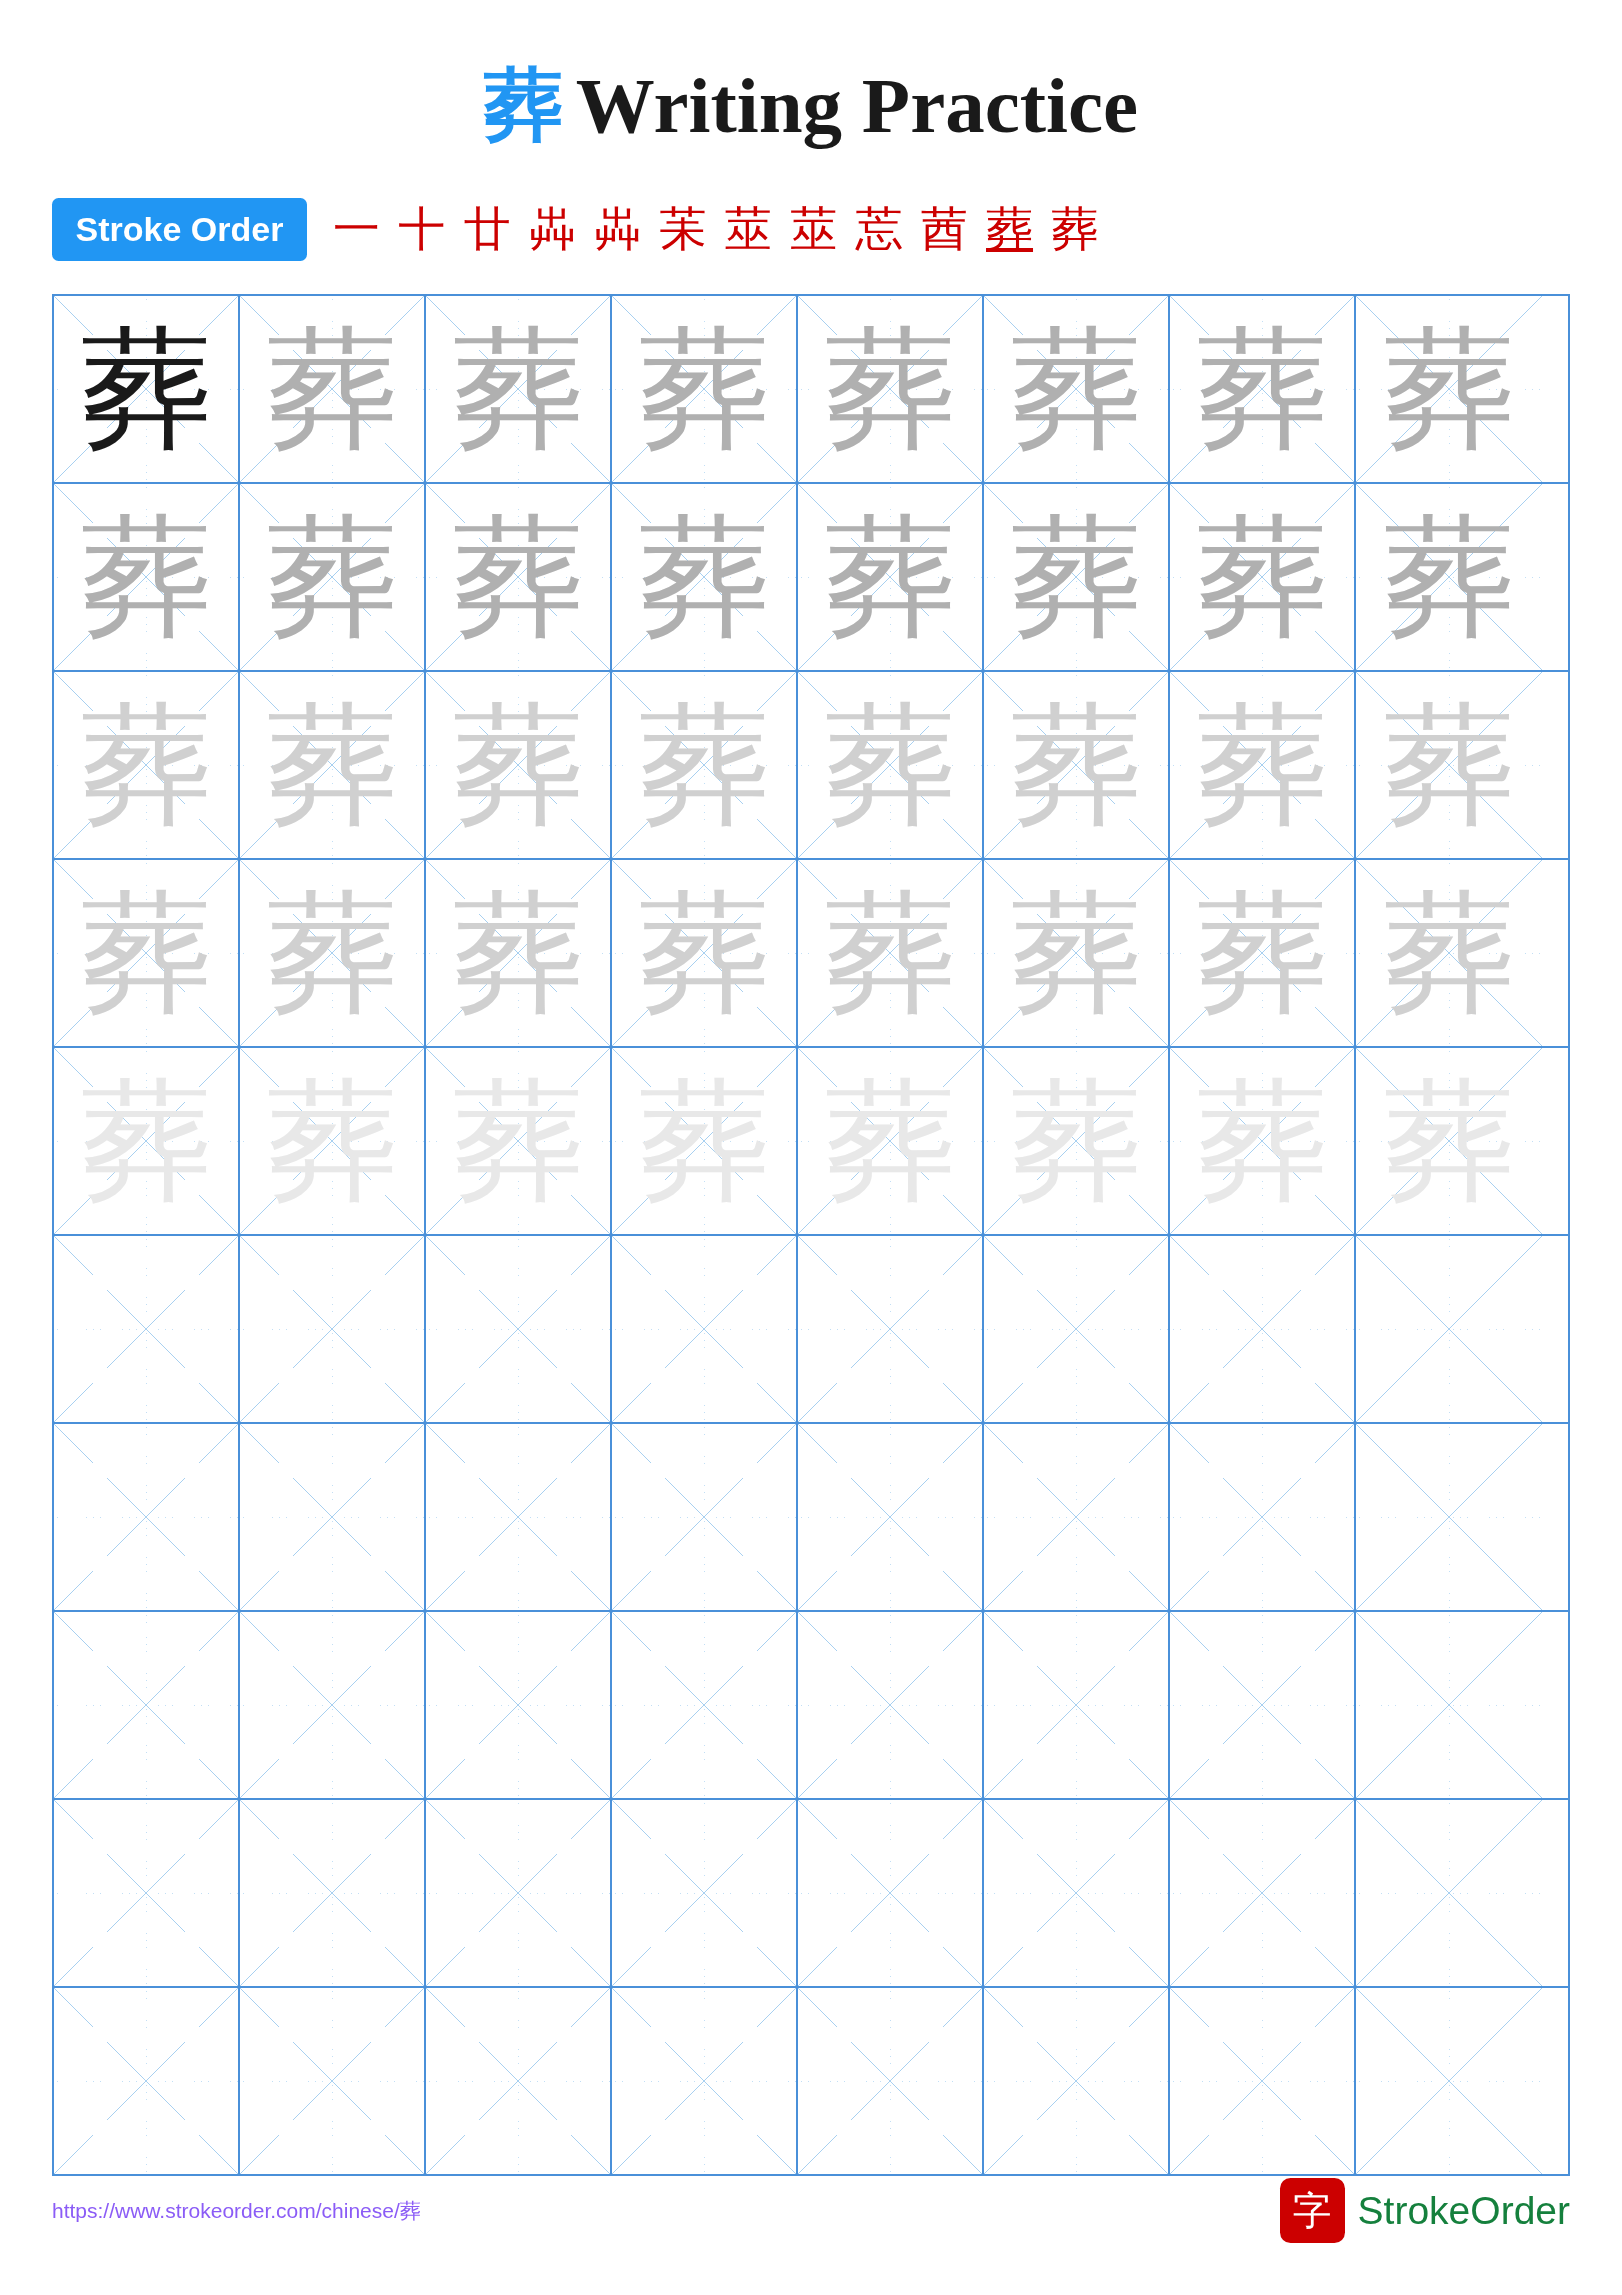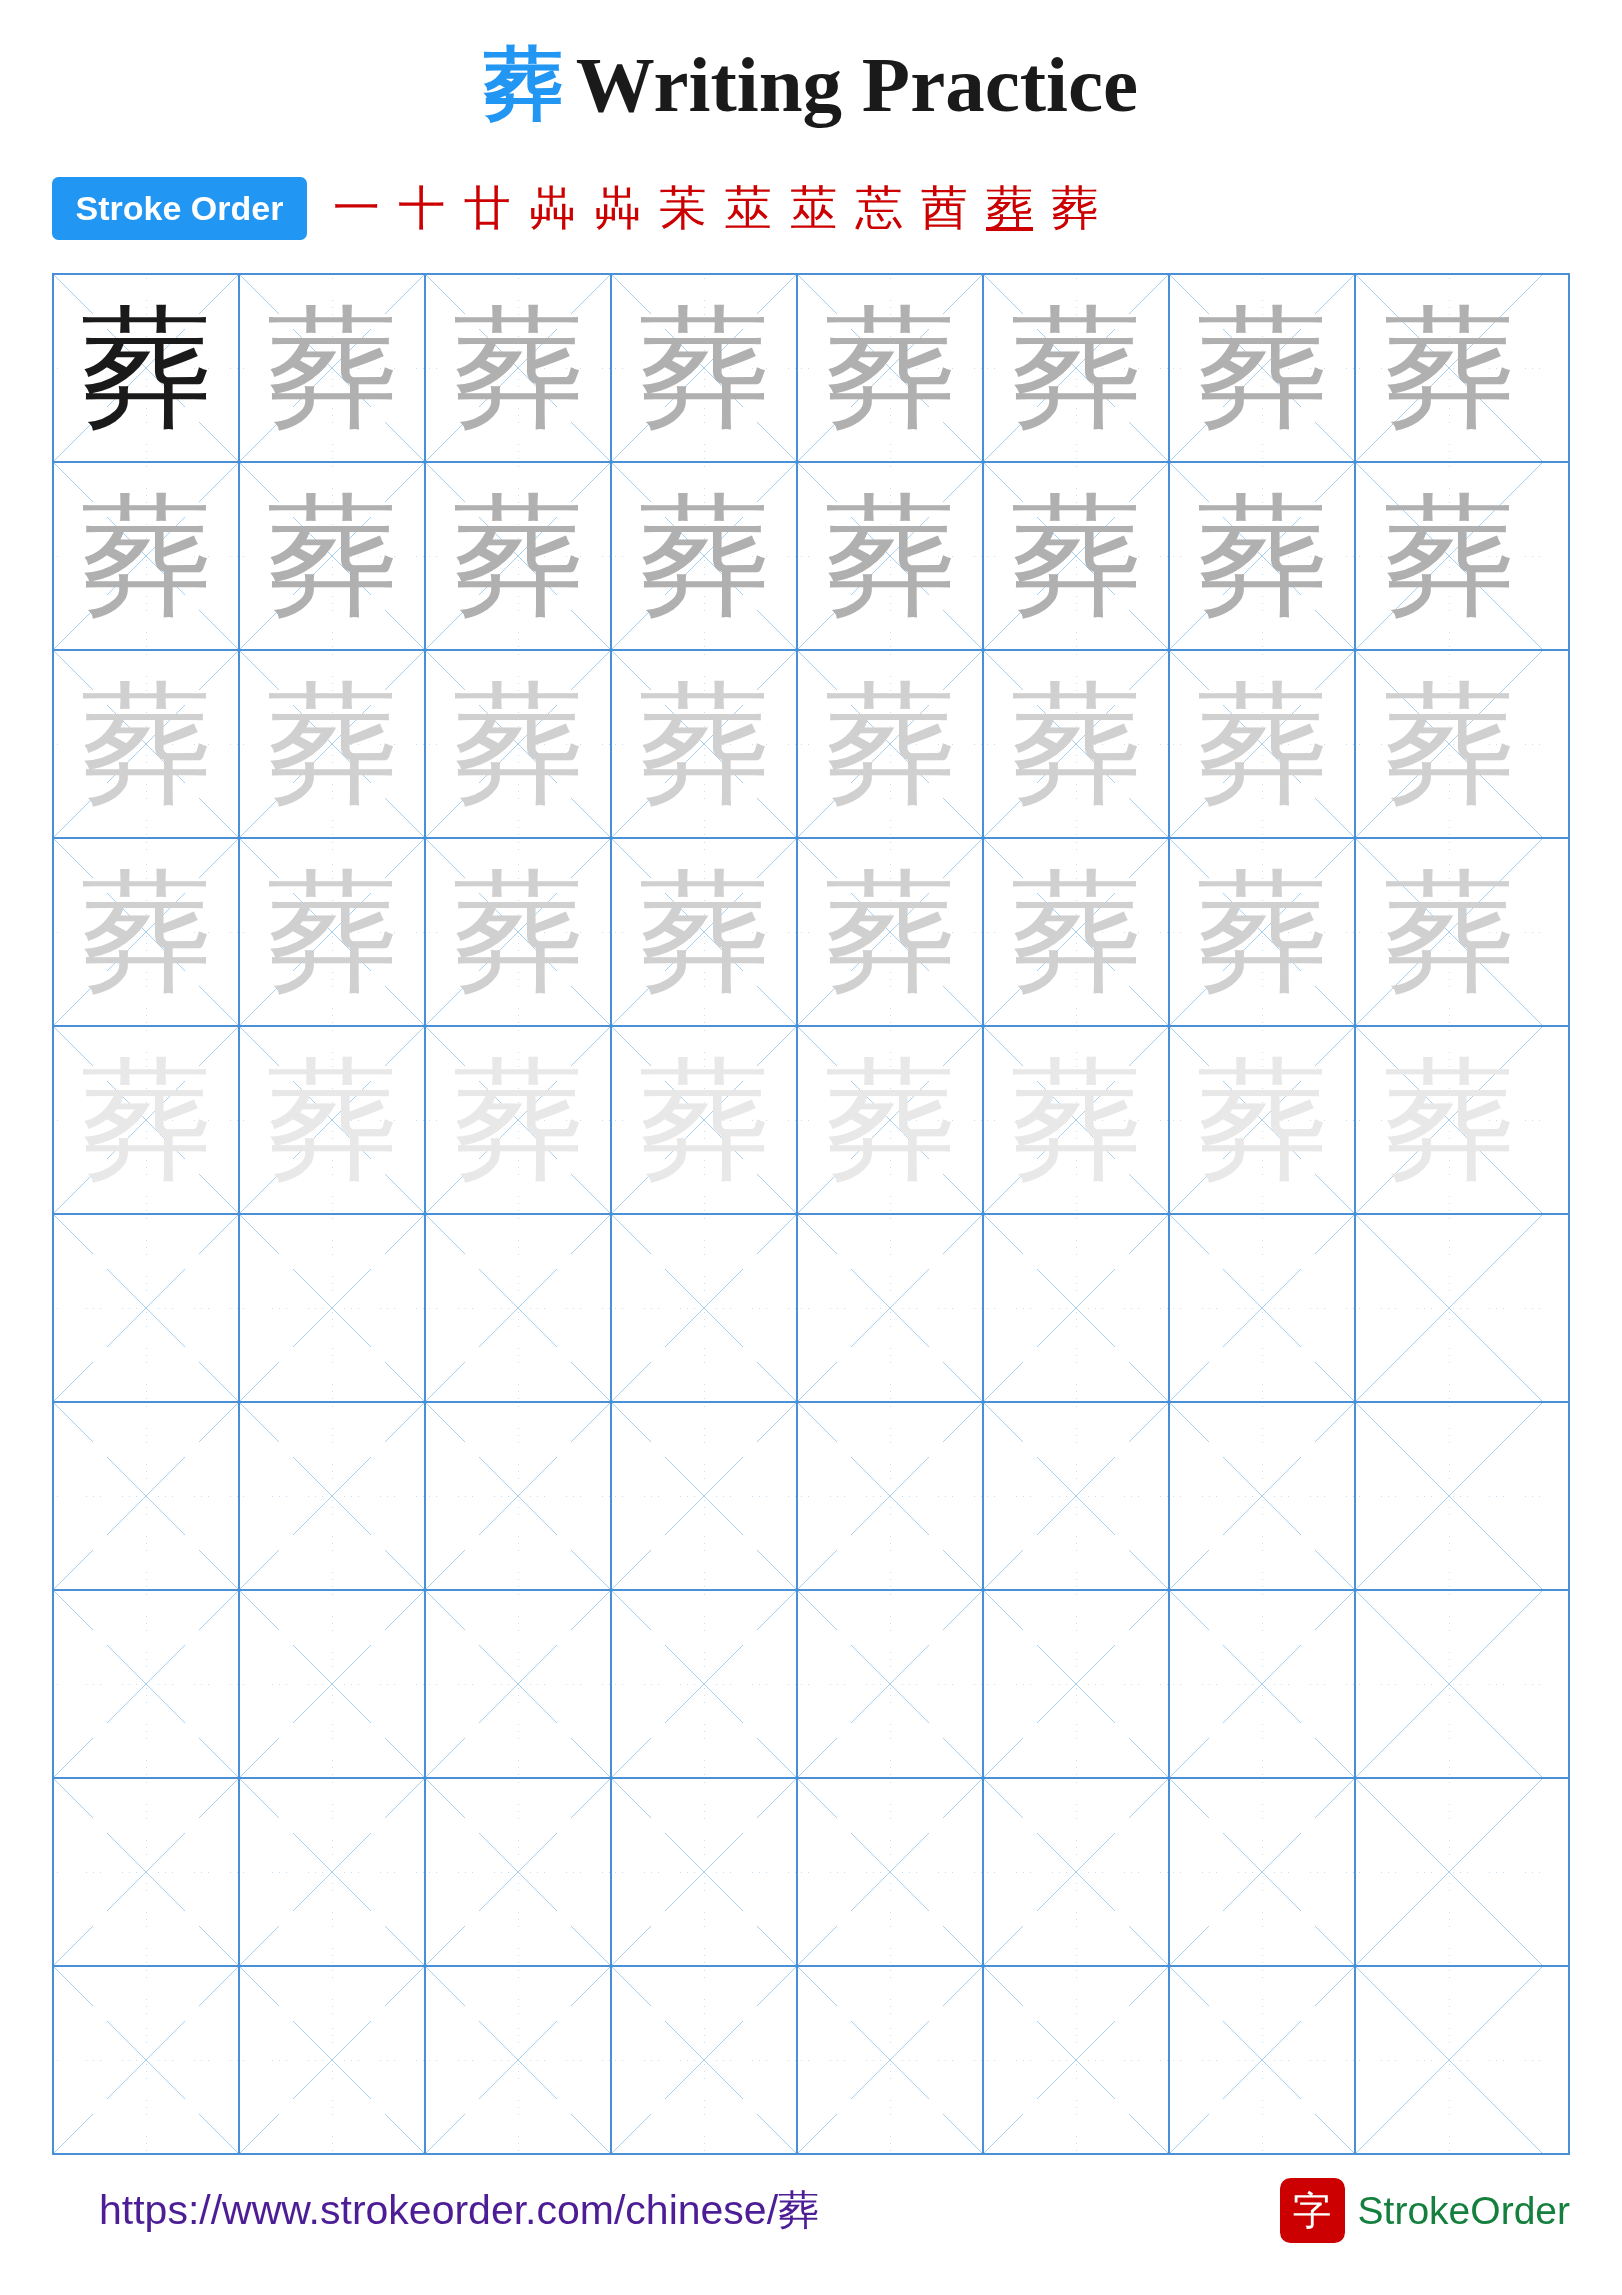--- a/index.html
+++ b/index.html
@@ -7,21 +7,21 @@
       width: 1622px;
       height: 2295px;
       background: #ffffff;
       font-family: serif;
       position: relative;
       overflow: hidden;
     }
 
     .page-title {
       text-align: center;
-      padding-top: 32px;
+      padding-top: 53px;
       padding-bottom: 39px;
       font-size: 79px;
       font-weight: bold;
       color: #1a1a1a;
     }
     .page-title .char {
       color: #2196F3;
       margin-right: 13px;
     }
 
@@ -135,24 +135,23 @@
       position: absolute;
       bottom: 52px;
       left: 0;
       right: 0;
       display: flex;
       align-items: center;
       justify-content: space-between;
       padding: 0 52px;
     }
     .footer-url {
-      font-size: 41px;
-      color: #4c1d95;
+      font-size: 21px;
+      color: #8b5cf6;
       font-family: Arial, sans-serif;
-      margin-left: 47px;
     }
     .footer-logo {
       display: flex;
       align-items: center;
       gap: 13px;
     }
     .footer-logo-icon {
       width: 65px;
       height: 65px;
       background: #cc0000;

